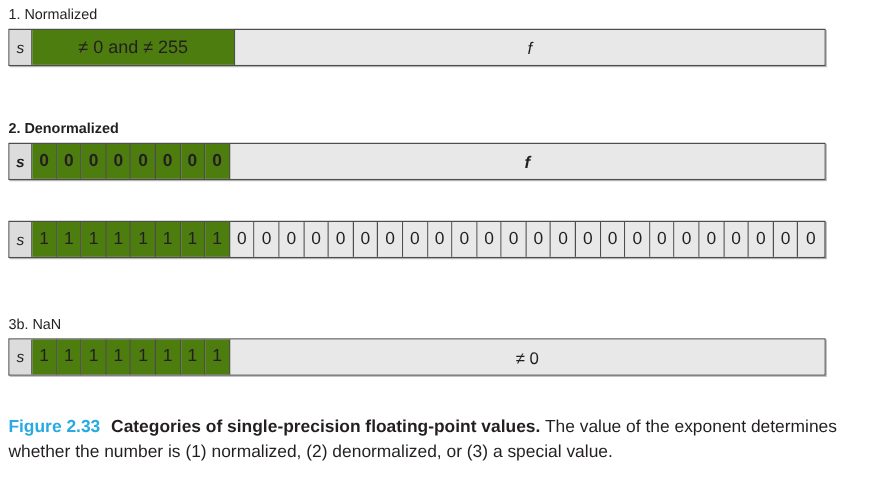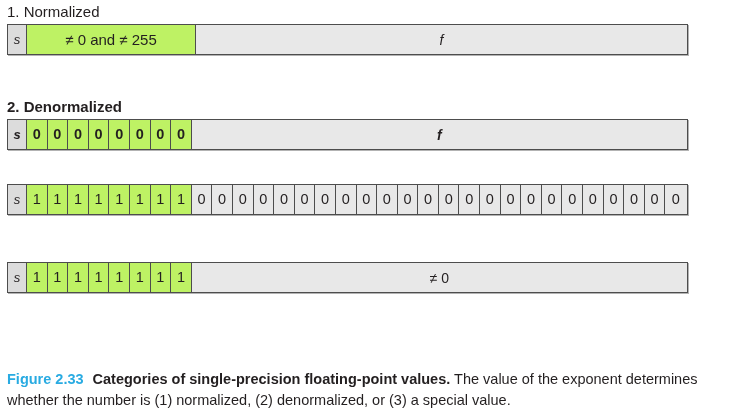--- a/index.html
+++ b/index.html
@@ -23,21 +23,21 @@
     height: 411px;
   }
 
   
   .section {
     position: absolute;
     left: 7px;
   }
   .section-label {
     font-family: "Liberation Sans", sans-serif;
-    font-size: 15px;
+    font-size: 12px;
     color: #231f20;
     line-height: 16px;
     margin-bottom: 4px;
     white-space: nowrap;
   }
 
   
   .bitbar {
     display: flex;
     align-items: stretch;
@@ -64,21 +64,21 @@
   .cell:last-child { border-right: none; }
 
   .cell.sign {
     width: 19px;
     flex: 0 0 19px;
     background: #dcdcdc;
     font-style: italic;
     font-size: 13px;
   }
 
-  .cell.blue { background: #bef264; }
+  .cell.blue { background: #4d7c0f; }
 
   .cell.bit {
     width: 20.6px;
     flex: 0 0 20.6px;
     font-size: 14.5px;
   }
 
   .cell.exp-wide {
     width: 169px;
     flex: 0 0 169px;
@@ -95,21 +95,20 @@
   
   .caption {
     position: absolute;
     left: 7px;
     top: 346px;
     width: 700px;
     font-family: "Liberation Sans", sans-serif;
     font-size: 14.5px;
     line-height: 20.5px;
     color: #231f20;
-    margin-top: 23px;
   }
   .caption .fignum {
     color: #29abe2;
     font-weight: bold;
   }
   .caption .figtitle {
     font-weight: bold;
     color: #231f20;
   }
   .caption .figbody { color: #231f20; }
@@ -177,20 +176,21 @@
       <div class="cell bit">0</div>
       <div class="cell bit">0</div>
       <div class="cell bit">0</div>
       <div class="cell bit">0</div>
       <div class="cell bit">0</div>
       <div class="cell bit">0</div>
     </div>
   </div>
 
   <div class="section" style="top:262px;">
+    <div class="section-label">3b. NaN</div>
     <div class="bitbar" style="width:681px;">
       <div class="cell sign">s</div>
       <div class="cell bit blue">1</div>
       <div class="cell bit blue">1</div>
       <div class="cell bit blue">1</div>
       <div class="cell bit blue">1</div>
       <div class="cell bit blue">1</div>
       <div class="cell bit blue">1</div>
       <div class="cell bit blue">1</div>
       <div class="cell bit blue">1</div>

